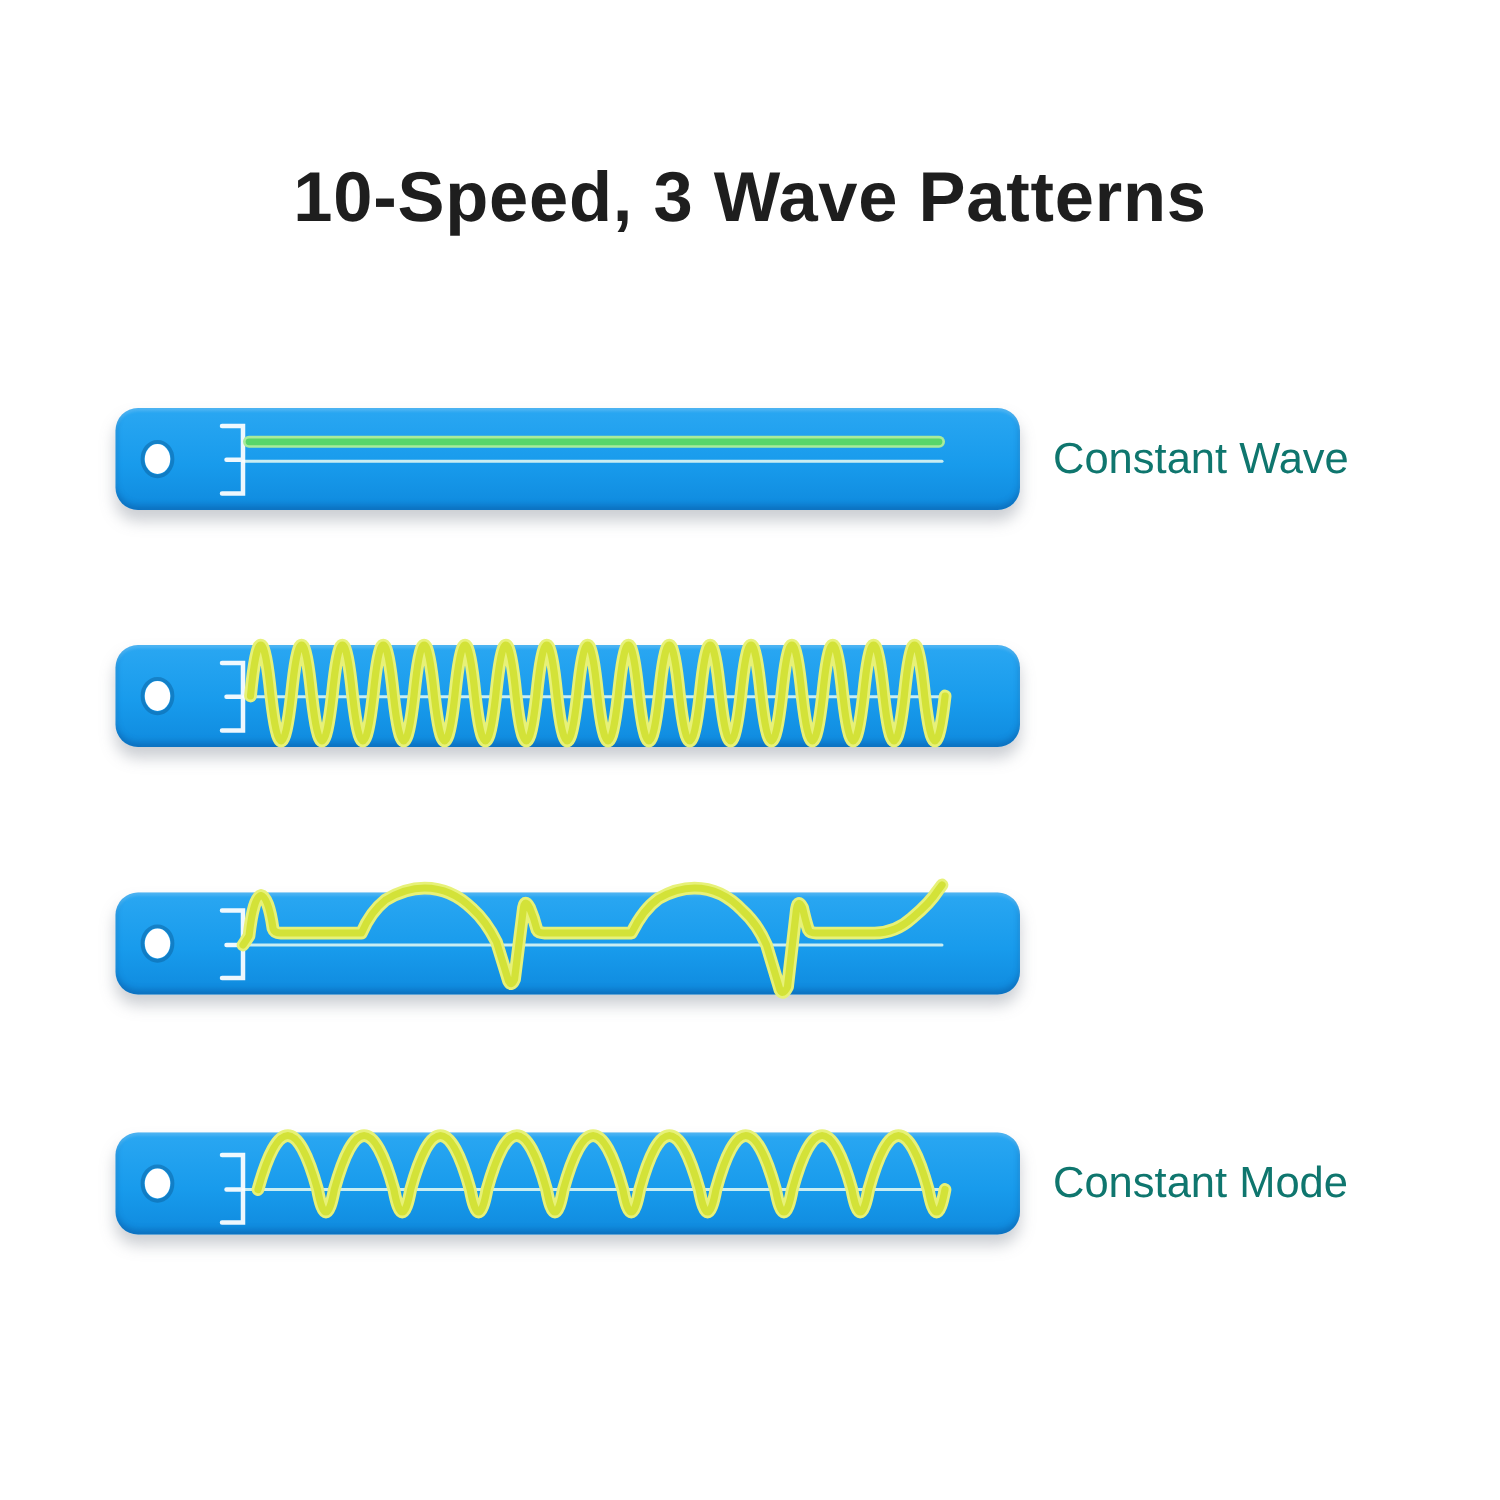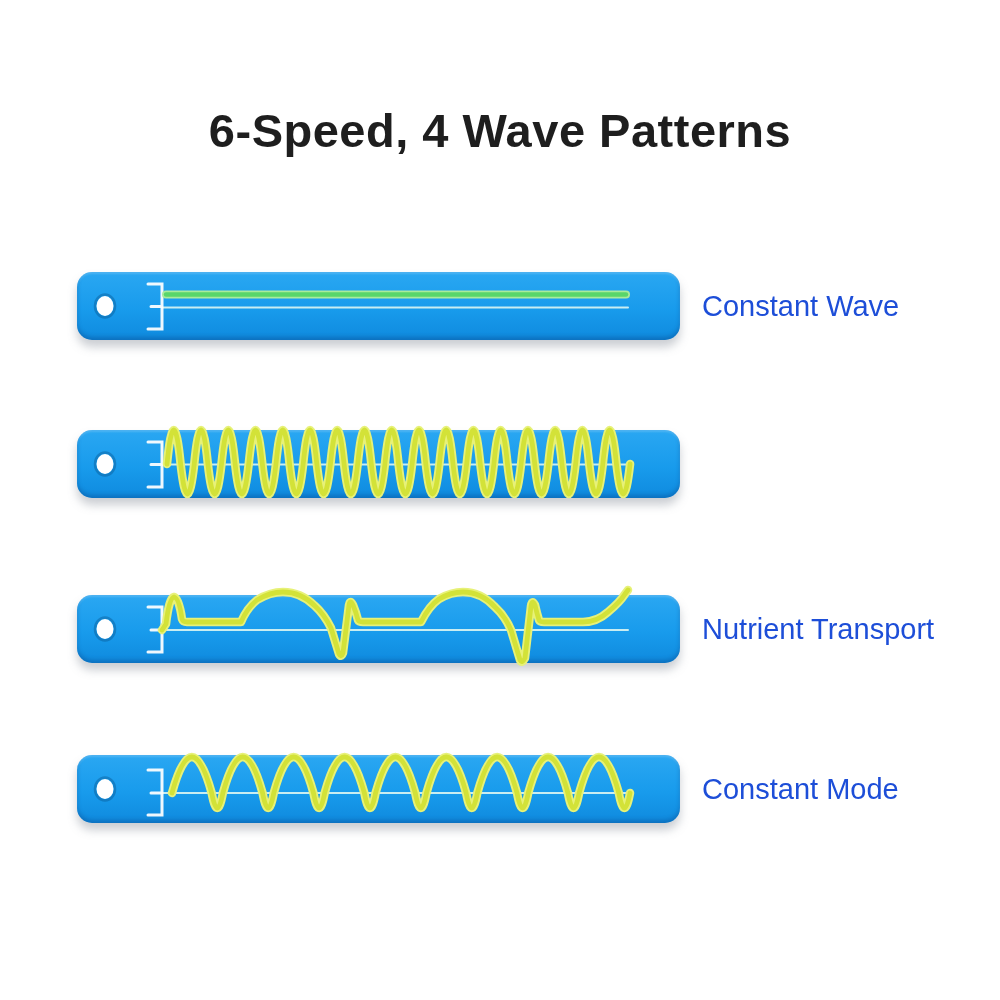--- a/index.html
+++ b/index.html
@@ -34,36 +34,36 @@
     left:0; top:-21px;
     width:603px; height:110px;
     overflow:visible;
   }
   .wave-label{
     position:absolute;
     left:702px;
     height:40px; line-height:40px;
     font-size:29px;
     font-weight:400;
-    color:#1d4ed8;
+    color:#0f766e;
     white-space:nowrap;
   }
   .baseline{ stroke:#e9fbf2; stroke-width:2; opacity:0.85; fill:none; stroke-linecap:round;}
   .bracket{ stroke:#ffffff; stroke-width:3; opacity:0.93; fill:none; stroke-linecap:round;}
   .hole-ring{ fill:none; stroke:rgba(9,90,150,0.45); stroke-width:2.5;}
   .hole{ fill:#ffffff;}
   .halo{ fill:none; stroke-linecap:round; stroke-linejoin:round;}
   .core{ fill:none; stroke-linecap:round; stroke-linejoin:round;}
 </style>
 </head>
 <body>
 
 <div class="canvas">
 
-  <div class="title">6-Speed, 4 Wave Patterns</div>
+  <div class="title">10-Speed, 3 Wave Patterns</div>
 
   <div class="bar" style="top:272px;">
     <svg viewBox="0 0 603 110">
       <line class="baseline" x1="85" y1="56.5" x2="551" y2="56.5"></line>
       <path class="bracket" d="M71 33 L85 33 L85 78 L71 78 M85 55.5 L74 55.5"></path>
       <ellipse class="hole-ring" cx="28" cy="55" rx="10" ry="11.5"></ellipse>
       <ellipse class="hole" cx="28" cy="55" rx="8.5" ry="10"></ellipse>
       <path class="halo" d="M 89 43.5 L 549 43.5" stroke="#a9eb9b" stroke-width="8"></path>
       <path class="core" d="M 89 43.5 L 549 43.5" stroke="#58d66a" stroke-width="4.5"></path>
     </svg>
@@ -84,21 +84,20 @@
   <div class="bar" style="top:595px;">
     <svg viewBox="0 0 603 110">
       <line class="baseline" x1="85" y1="56" x2="551" y2="56"></line>
       <path class="bracket" d="M71 33 L85 33 L85 78 L71 78 M85 56 L74 56"></path>
       <ellipse class="hole-ring" cx="28" cy="55" rx="10" ry="11.5"></ellipse>
       <ellipse class="hole" cx="28" cy="55" rx="8.5" ry="10"></ellipse>
       <path class="halo" d="M 85 56 L 89 50 Q 92 24 97 23 Q 102 24 105 45 Q 106 48 110 48 L 164 48 Q 170 34 180 26 Q 193 18 206 18 Q 224 18 238 32 Q 247 40 254 54 L 262 80 Q 264 84 266 79 L 272 31 Q 273 25 276 31 Q 279 38 281 46 Q 282 48 286 48 L 344 48 Q 352 32 362 25 Q 374 18 386 18 Q 404 18 418 33 Q 428 42 434 56 L 443 86 Q 445 90 448 84 L 454 32 Q 455 25 458 31 Q 460 40 462 46 Q 463 48 467 48 L 506 48 Q 520 48 531 38 Q 543 28 548 20 L 551 16" stroke="#e7f178" stroke-width="8.5"></path>
       <path class="core" d="M 85 56 L 89 50 Q 92 24 97 23 Q 102 24 105 45 Q 106 48 110 48 L 164 48 Q 170 34 180 26 Q 193 18 206 18 Q 224 18 238 32 Q 247 40 254 54 L 262 80 Q 264 84 266 79 L 272 31 Q 273 25 276 31 Q 279 38 281 46 Q 282 48 286 48 L 344 48 Q 352 32 362 25 Q 374 18 386 18 Q 404 18 418 33 Q 428 42 434 56 L 443 86 Q 445 90 448 84 L 454 32 Q 455 25 458 31 Q 460 40 462 46 Q 463 48 467 48 L 506 48 Q 520 48 531 38 Q 543 28 548 20 L 551 16" stroke="#d3e238" stroke-width="4.8"></path>
     </svg>
   </div>
-  <div class="wave-label" style="top:609px;">Nutrient Transport</div>
 
   <div class="bar" style="top:755px;">
     <svg viewBox="0 0 603 110">
       <line class="baseline" x1="85" y1="59" x2="551" y2="59"></line>
       <path class="bracket" d="M71 36 L85 36 L85 81 L71 81 M85 59 L74 59"></path>
       <ellipse class="hole-ring" cx="28" cy="55" rx="10" ry="11.5"></ellipse>
       <ellipse class="hole" cx="28" cy="55" rx="8.5" ry="10"></ellipse>
       <path class="halo" d="M 95 59 q 19.85 -72 39.69 0 q 5.60 30 11.20 0 q 19.85 -72 39.69 0 q 5.60 30 11.20 0 q 19.85 -72 39.69 0 q 5.60 30 11.20 0 q 19.85 -72 39.69 0 q 5.60 30 11.20 0 q 19.85 -72 39.69 0 q 5.60 30 11.20 0 q 19.85 -72 39.69 0 q 5.60 30 11.20 0 q 19.85 -72 39.69 0 q 5.60 30 11.20 0 q 19.85 -72 39.69 0 q 5.60 30 11.20 0 q 19.85 -72 39.69 0 q 5.60 30 11.20 0" stroke="#e7f178" stroke-width="8.5"></path>
       <path class="core" d="M 95 59 q 19.85 -72 39.69 0 q 5.60 30 11.20 0 q 19.85 -72 39.69 0 q 5.60 30 11.20 0 q 19.85 -72 39.69 0 q 5.60 30 11.20 0 q 19.85 -72 39.69 0 q 5.60 30 11.20 0 q 19.85 -72 39.69 0 q 5.60 30 11.20 0 q 19.85 -72 39.69 0 q 5.60 30 11.20 0 q 19.85 -72 39.69 0 q 5.60 30 11.20 0 q 19.85 -72 39.69 0 q 5.60 30 11.20 0 q 19.85 -72 39.69 0 q 5.60 30 11.20 0" stroke="#d3e238" stroke-width="4.8"></path>
     </svg>

